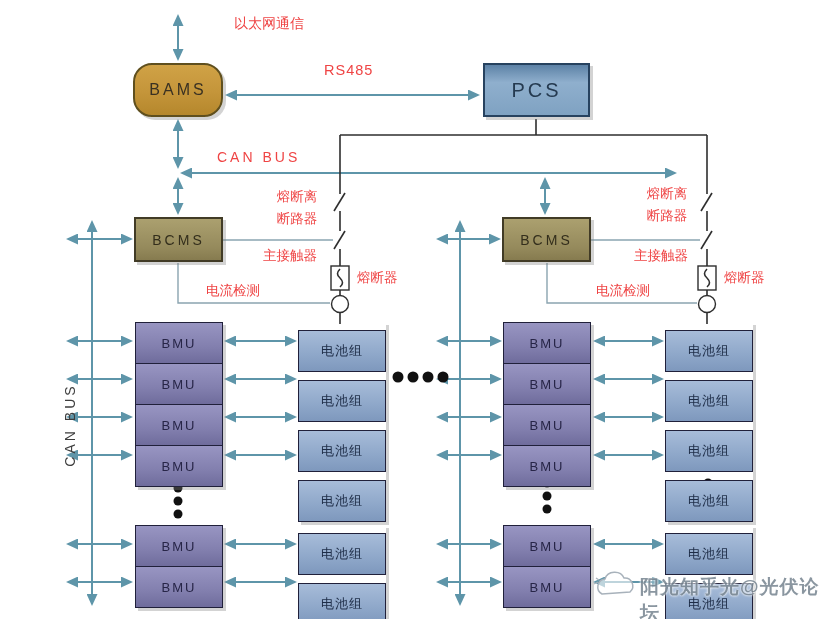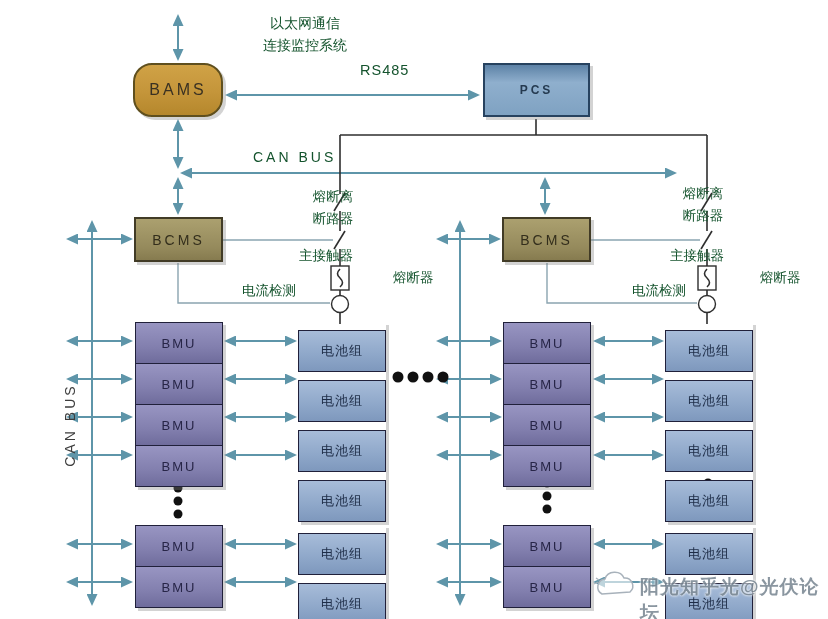--- a/index.html
+++ b/index.html
@@ -11,32 +11,32 @@
   .tl{stroke:#5e95a9;stroke-width:2;fill:none;}
   .pl{stroke:#2e2e2e;stroke-width:1.6;fill:none;}
   .cl{stroke:#8aa4b0;stroke-width:1.4;fill:none;}
   .sym{stroke:#2e2e2e;stroke-width:1.4;fill:#ffffff;}
   .dot{fill:#111111;stroke:none;}
   .box{position:absolute;z-index:2;display:flex;align-items:center;justify-content:center;
        box-sizing:border-box;box-shadow:3px 3px 0 rgba(130,130,130,.35);}
   .bams{background:linear-gradient(180deg,#d0a246 0%,#c4953a 55%,#b5872c 100%);
         border:2px solid #5f4f1e;color:#3a3122;font-size:16px;letter-spacing:3px;}
   .pcs{background:linear-gradient(180deg,#5d82a6 0%,#8fafcd 35%,#7fa2c2 100%);
-       border:2px solid #27425f;color:#253a50;font-size:12px;letter-spacing:3px;font-weight:bold;}
+       border:2px solid #27425f;color:#253a50;font-size:20px;letter-spacing:3px;}
   .bcms{background:linear-gradient(180deg,#aba06f 0%,#958a5c 70%,#867b4f 100%);
         border:2px solid #413b26;color:#332e1c;font-size:14px;letter-spacing:3px;text-align:center;}
   .stack{position:absolute;z-index:2;box-shadow:3px 3px 0 rgba(130,130,130,.35);}
   .row{box-sizing:border-box;width:100%;height:42px;margin-top:-1px;border:1px solid #20203a;
        display:flex;align-items:center;justify-content:center;}
   .row:first-child{margin-top:0;}
   .bmu .row{background:linear-gradient(180deg,#9895c2 0%,#827fae 60%,#6f6c9c 100%);
             color:#272547;font-size:13px;letter-spacing:2px;}
   .bat .row{background:linear-gradient(180deg,#a7bcd9 0%,#8ea7c9 60%,#7e98bd 100%);
             color:#1d2c46;font-size:13px;letter-spacing:1px;margin-top:8px;}
-  .lbl{position:absolute;z-index:3;color:#14532d;font-size:13.5px;white-space:nowrap;margin-left:36px;}
+  .lbl{position:absolute;z-index:3;color:#ef4444;font-size:13.5px;white-space:nowrap;}
   .lbl2{line-height:1.6;text-align:center;white-space:normal;}
   .vlbl{position:absolute;z-index:3;color:#3d3d3d;font-size:14px;letter-spacing:3px;
         left:2px;top:415px;width:140px;height:20px;text-align:center;
         transform:rotate(-90deg);}
   #watermark{position:absolute;z-index:5;left:640px;top:574px;font-size:19px;
              color:#7e8b96;opacity:.9;letter-spacing:1px;font-weight:bold;
              text-shadow:0 0 3px #fff,0 0 2px #fff;}
   #wm-cloud{position:absolute;z-index:5;left:592px;top:570px;}
 </style>
 </head>
@@ -245,21 +245,20 @@
     <div class="row">
         <span>电池组</span>
       </div>
     <div class="row">
         <span>电池组</span>
       </div>
   </div>
 
   <div class="lbl lbl2" style="left:203px;top:12px;width:132px;font-size:14px;">
     <div>以太网通信</div>
-    <div>连接监控系统</div>
   </div>
   <div class="lbl" style="left:324px;top:62px;font-size:14.5px;letter-spacing:1px;">RS485</div>
   <div class="lbl" style="left:217px;top:149px;font-size:14px;letter-spacing:3px;">CAN BUS</div>
   <div class="vlbl">CAN BUS</div>
 
   <div class="lbl lbl2" style="left:260px;top:186px;width:74px;">
     <div>熔断离</div>
     <div>断路器</div>
   </div>
   <div class="lbl" style="left:263px;top:247px;">主接触器</div>

